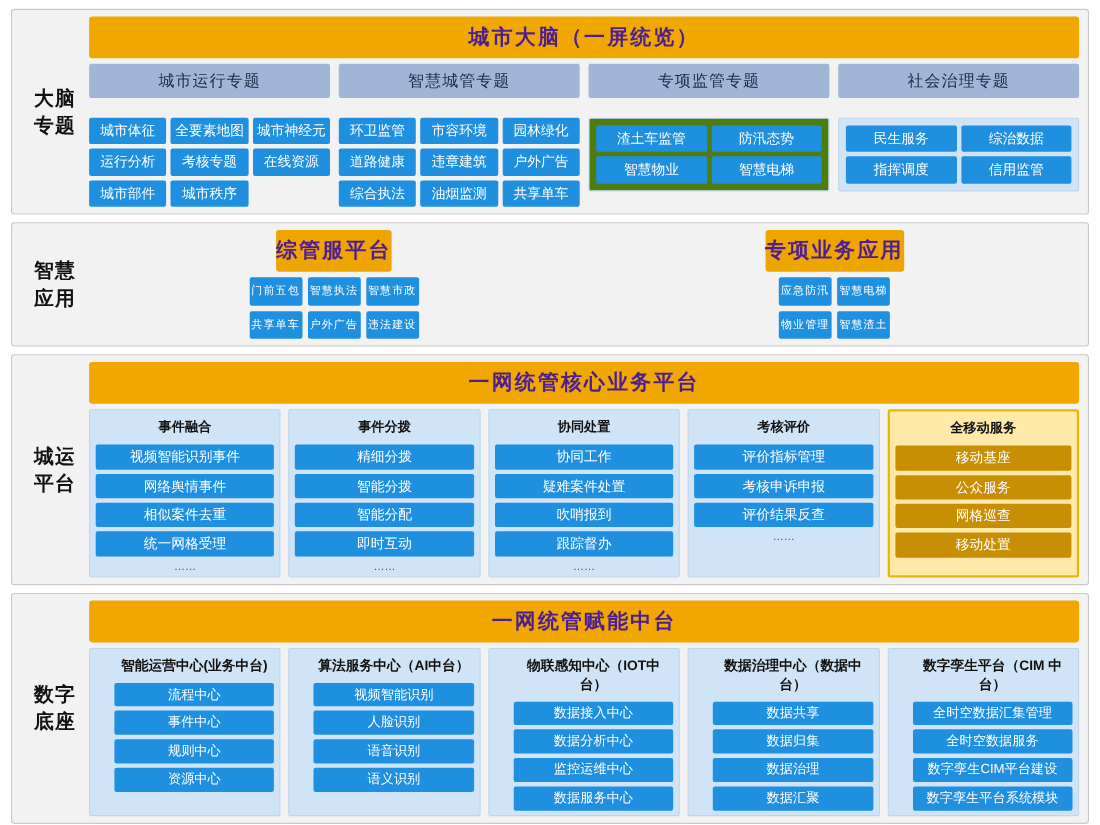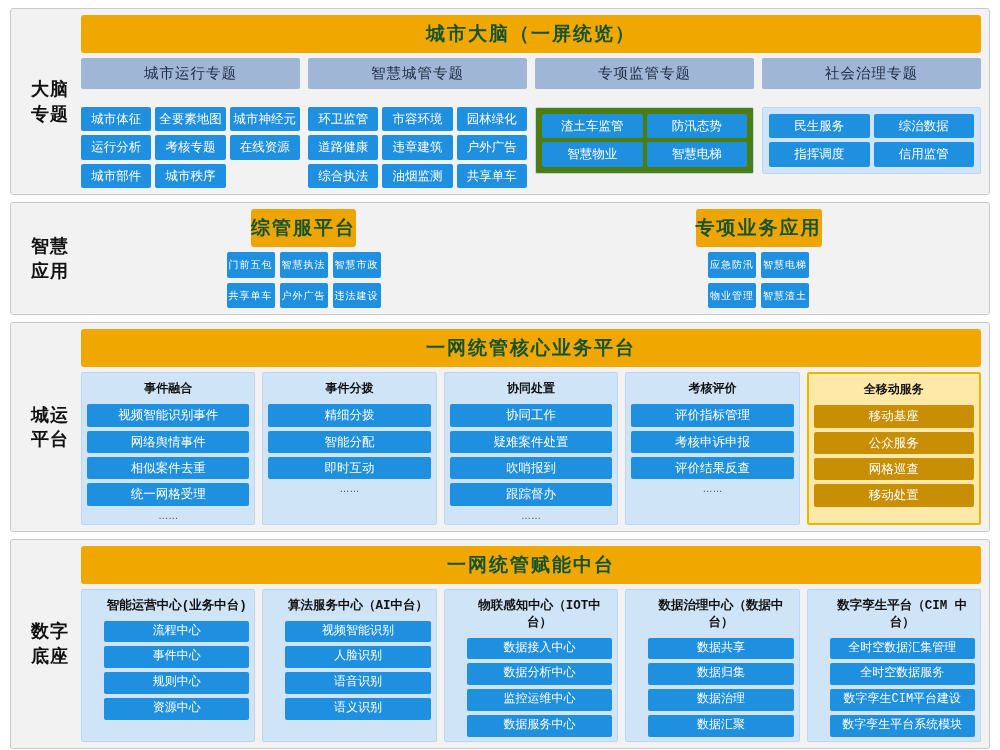--- a/index.html
+++ b/index.html
@@ -34,21 +34,21 @@
     font-weight:bold;font-size:18px;
     color:#111;
     letter-spacing:1px;
     line-height:1.35;
   }
   .band-body{flex:1;display:flex;flex-direction:column;gap:5px;min-width:0;}
 
   
   .title-bar{
     background:#f0a800;
-    color:#14532d;
+    color:#4c1d95;
     font-weight:bold;
     font-size:19px;
     text-align:center;
     padding:6px 0;
     border-radius:3px;
     letter-spacing:2px;
   }
   .title-bar.orange2{background:#efa500;}
 
   
@@ -100,21 +100,21 @@
   .row2{display:grid;grid-template-columns:repeat(3,1fr);gap:5px;}
   .row2b{display:grid;grid-template-columns:repeat(2,1fr);gap:5px;}
 
   
   .five{display:grid;grid-template-columns:repeat(5,1fr);gap:7px;}
   .five .panel{padding:5px 5px 3px 5px;}
   .five .chip{padding:4px 2px;font-size:12.5px;}
 
   
   .five2{display:grid;grid-template-columns:repeat(5,1fr);gap:7px;}
-  .five2 .panel{padding:5px 5px 4px 22px;font-family:Liberation Mono, monospace;}
+  .five2 .panel{padding:5px 5px 4px 22px;}
   .five2 .chip{padding:4px 2px;font-size:12px;}
   .five2 .panel-title{font-size:12.5px;}
 
   
   .infra-row{
     background:#cfe4f7;
     border:1px solid #bcd6ef;
     color:#111;
     font-size:13.5px;
     text-align:center;
@@ -239,20 +239,21 @@
           <div class="chip">视频智能识别事件</div>
           <div class="chip">网络舆情事件</div>
           <div class="chip">相似案件去重</div>
           <div class="chip">统一网格受理</div>
           <div class="dots">……</div>
         </div>
 
         <div class="panel">
           <div class="panel-title">事件分拨</div>
           <div class="chip">精细分拨</div>
+          <div class="chip">智能分拨</div>
           <div class="chip">智能分配</div>
           <div class="chip">即时互动</div>
           <div class="dots">……</div>
         </div>
 
         <div class="panel">
           <div class="panel-title">协同处置</div>
           <div class="chip">协同工作</div>
           <div class="chip">疑难案件处置</div>
           <div class="chip">吹哨报到</div>

